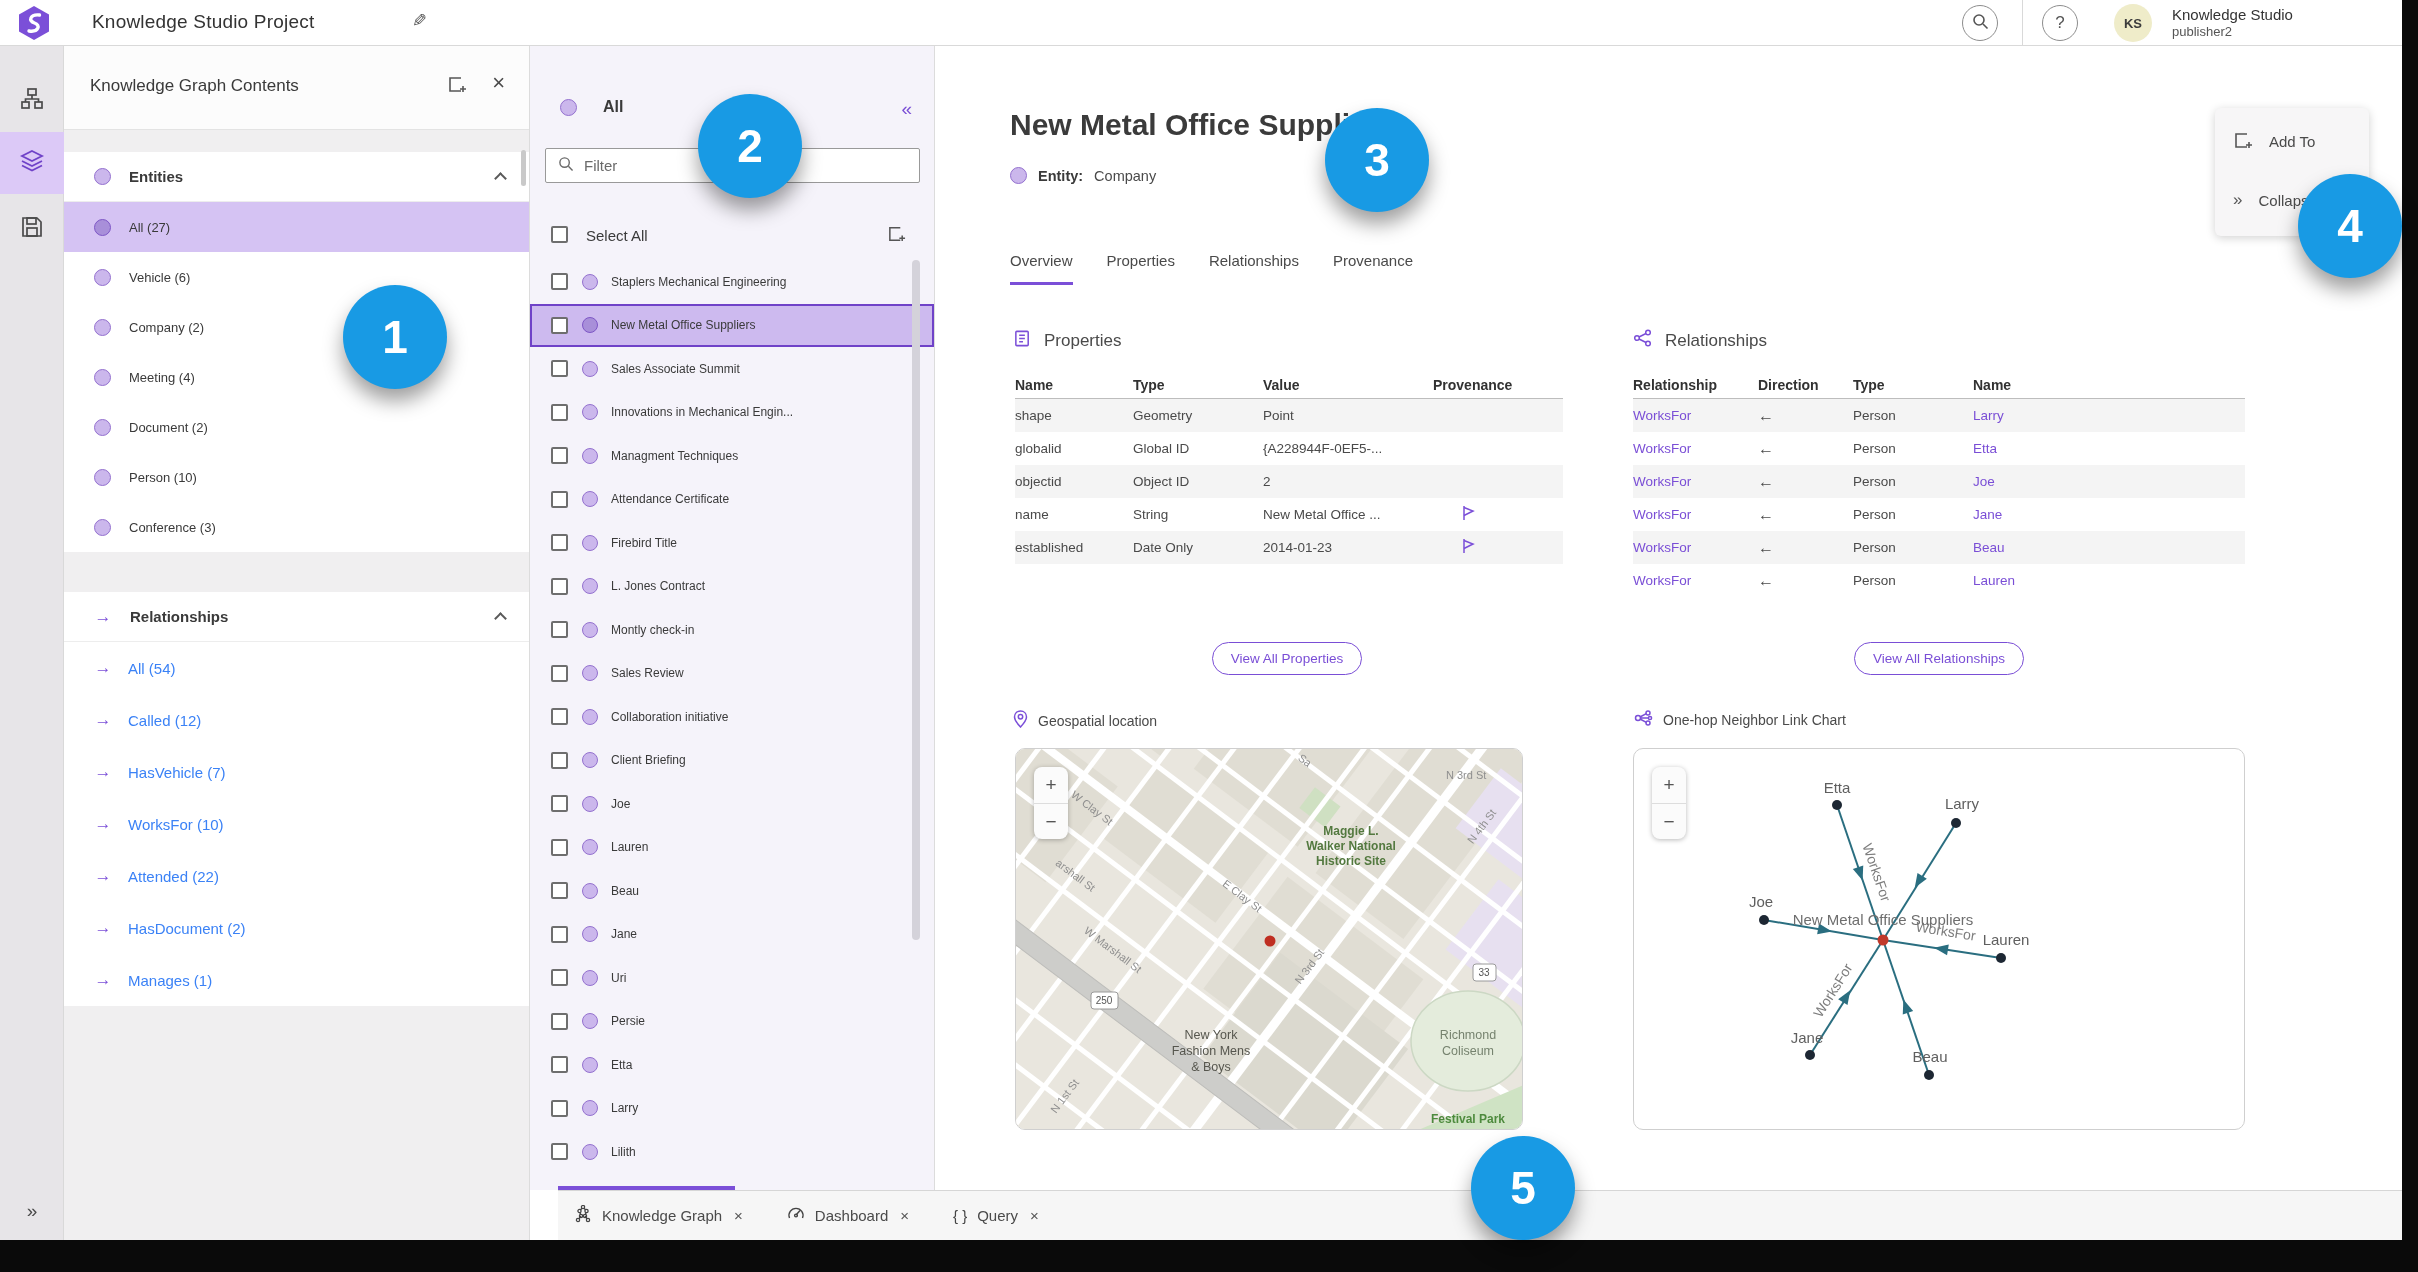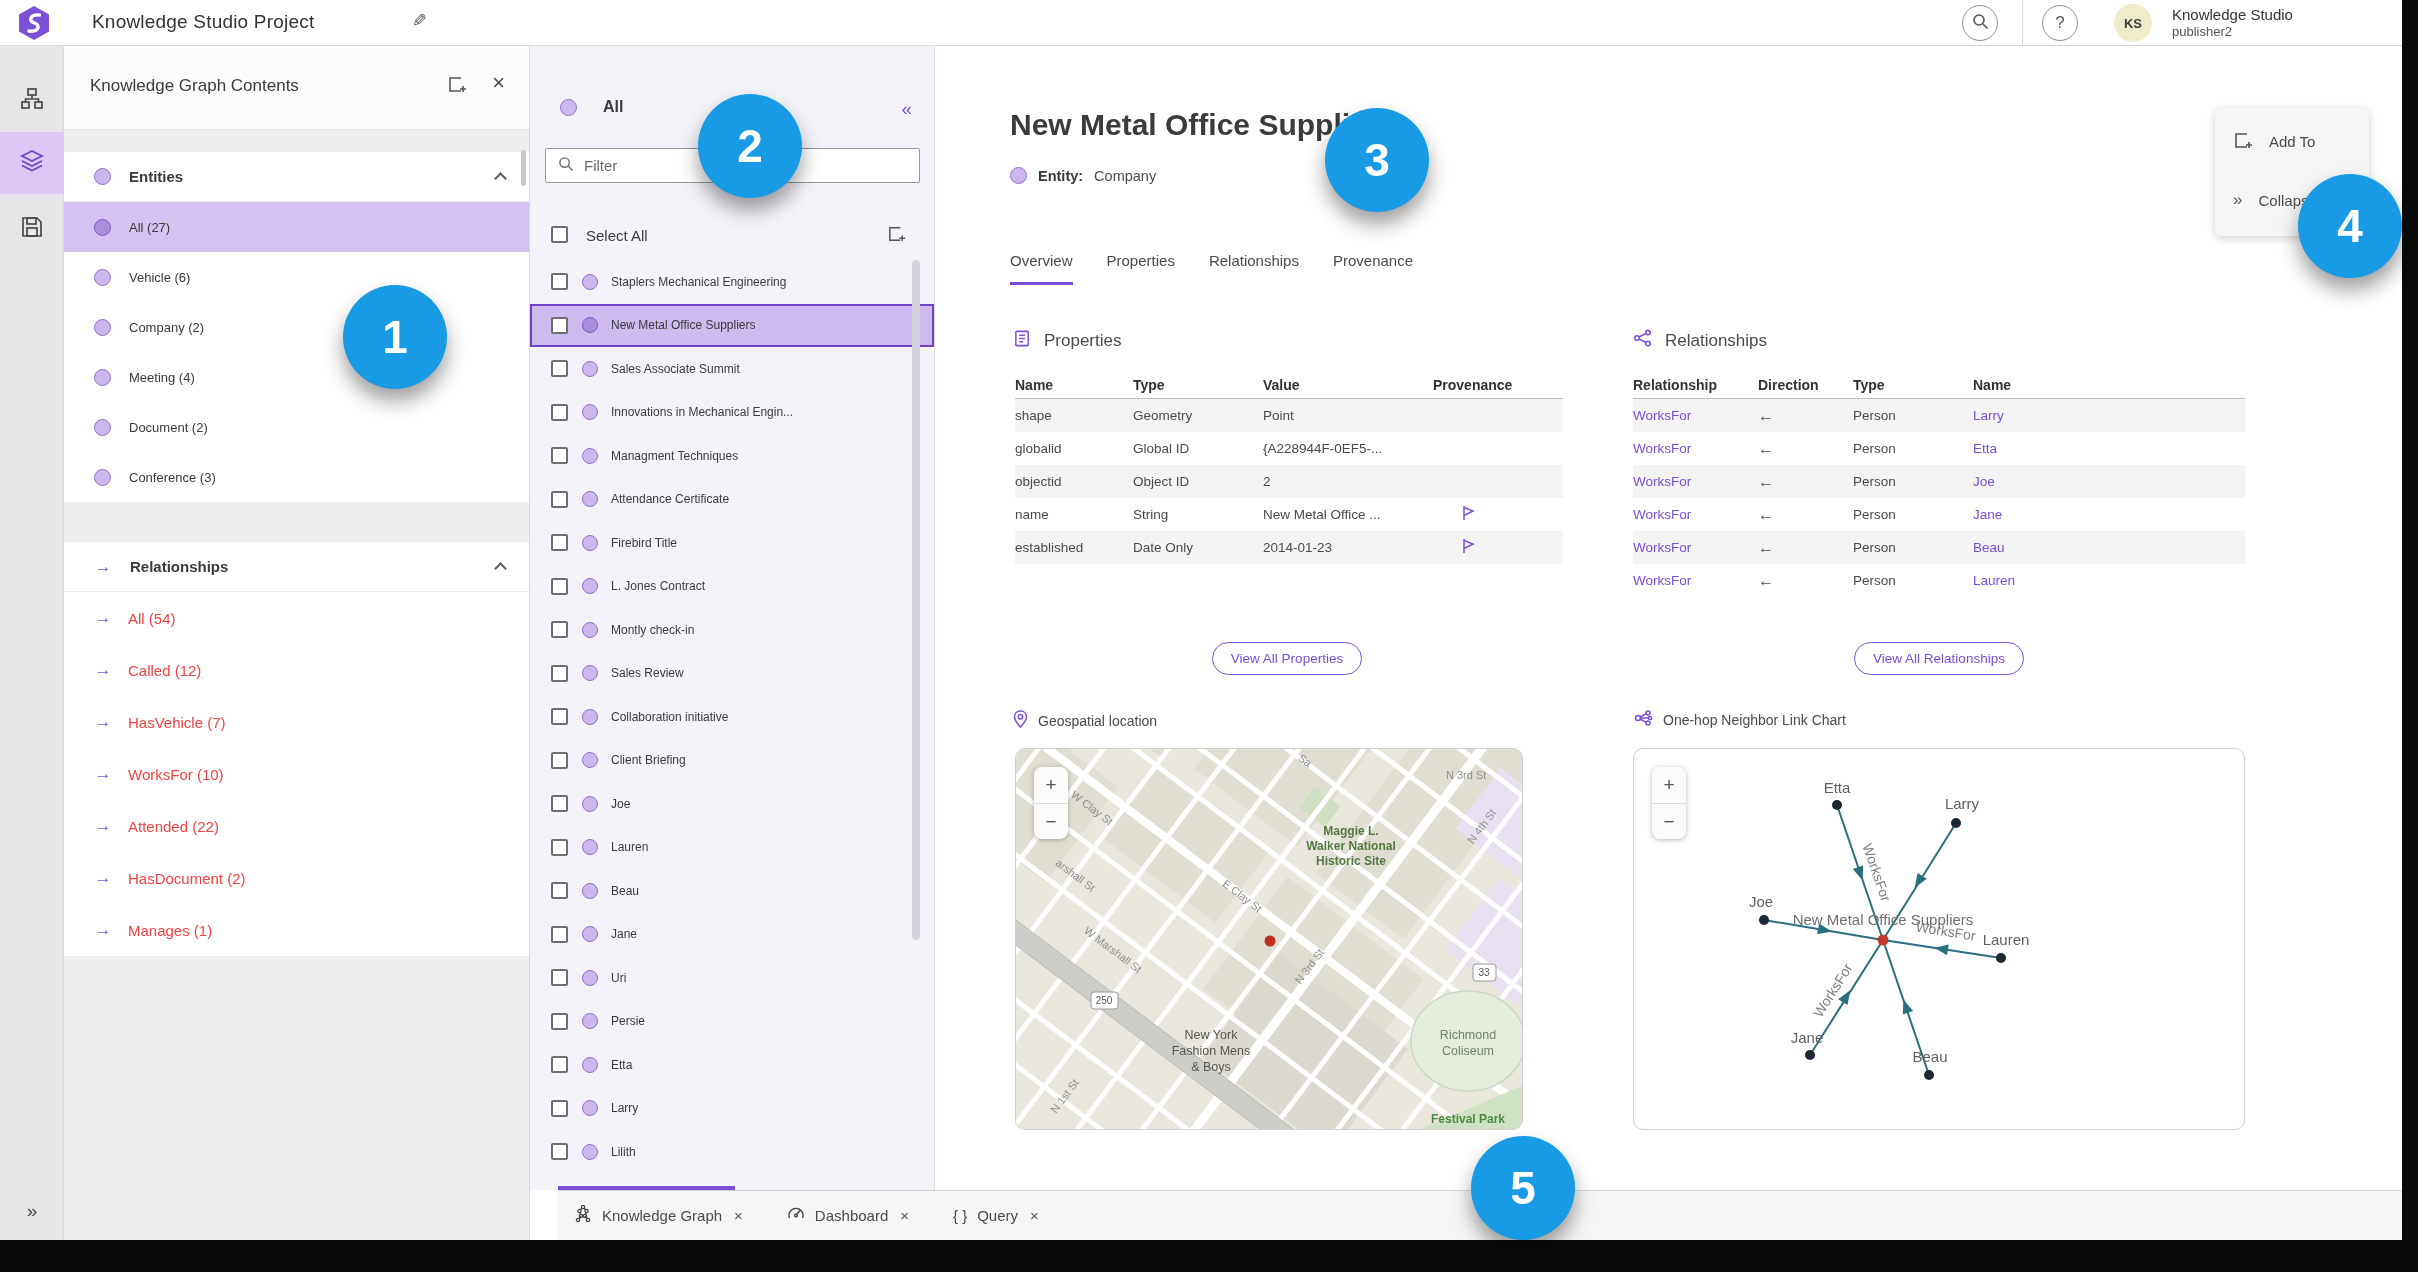--- a/index.html
+++ b/index.html
@@ -40,21 +40,21 @@
   .sec-head { position:relative; height:50px; display:flex; align-items:center; padding-left:30px; border-bottom:1px solid #ededed; background:#fff; }
   .sec-head .lbl { font-size:15px; font-weight:bold; color:#3a3a3a; margin-left:18px; }
   .chev-up { position:absolute; right:24px; top:22px; width:9px; height:9px; border-left:2px solid #5a5a5a; border-top:2px solid #5a5a5a; transform:rotate(45deg); }
   .ent-item { height:50px; display:flex; align-items:center; padding-left:30px; background:#fff; }
   .ent-item.selected { background:#d5c3f3; }
   .ent-item .ilbl { font-size:13px; color:#3a3a3a; margin-left:18px; }
   .pcirc { width:17px; height:17px; border-radius:50%; background:#cbb7ec; border:1.5px solid #9471cf; flex:0 0 auto; }
   .selected .pcirc, .pcirc.dark { background:#a88fd9; border-color:#7e57c6; }
   .rel-item { height:52px; display:flex; align-items:center; padding-left:30px; background:#fff; }
   .arrow-g { color:#7b4fd8; font-size:17px; width:18px; text-align:center; flex:0 0 auto; }
-  .rel-item .ilbl { font-size:15px; color:#ef4444; margin-left:16px; }
+  .rel-item .ilbl { font-size:15px; color:#3b82f6; margin-left:16px; }
   .contents-scrollthumb { position:absolute; right:3px; top:104px; width:5px; height:36px; background:#c9c9c9; border-radius:3px; }
 
   
   .listpanel { position:absolute; left:530px; top:46px; width:405px; height:1144px; background:#f5f3fa; border-right:1px solid #dcdcdc; overflow:hidden; }
   .lp-head { position:absolute; left:0; top:0; width:100%; height:90px; }
   .lp-all { position:absolute; left:30px; top:52px; display:flex; align-items:center; gap:26px; }
   .lp-all .albl { font-size:16px; font-weight:bold; color:#3a3a3a; }
   .collapse-ic { position:absolute; right:22px; top:52px; color:#7a4ed6; font-size:19px; }
   .filterbox { position:absolute; left:15px; top:102px; width:375px; height:35px; background:#fff; border:1px solid #999; border-radius:2px; display:flex; align-items:center; padding-left:12px; gap:10px; }
   .filterbox input { border:none; outline:none; font-size:15px; color:#333; width:280px; background:transparent; font-family:inherit; }
@@ -226,20 +226,24 @@
             <div class="ent-item">
               <span class="pcirc"></span>
               <span class="ilbl">Meeting (4)</span>
             </div>
 
             <div class="ent-item">
               <span class="pcirc"></span>
               <span class="ilbl">Document (2)</span>
             </div>
 
+            <div class="ent-item">
+              <span class="pcirc"></span>
+              <span class="ilbl">Person (10)</span>
+            </div>
 
             <div class="ent-item">
               <span class="pcirc"></span>
               <span class="ilbl">Conference (3)</span>
             </div>
           </div>
       </div>
 
       <div class="block rels">
         <div class="sec-head">

